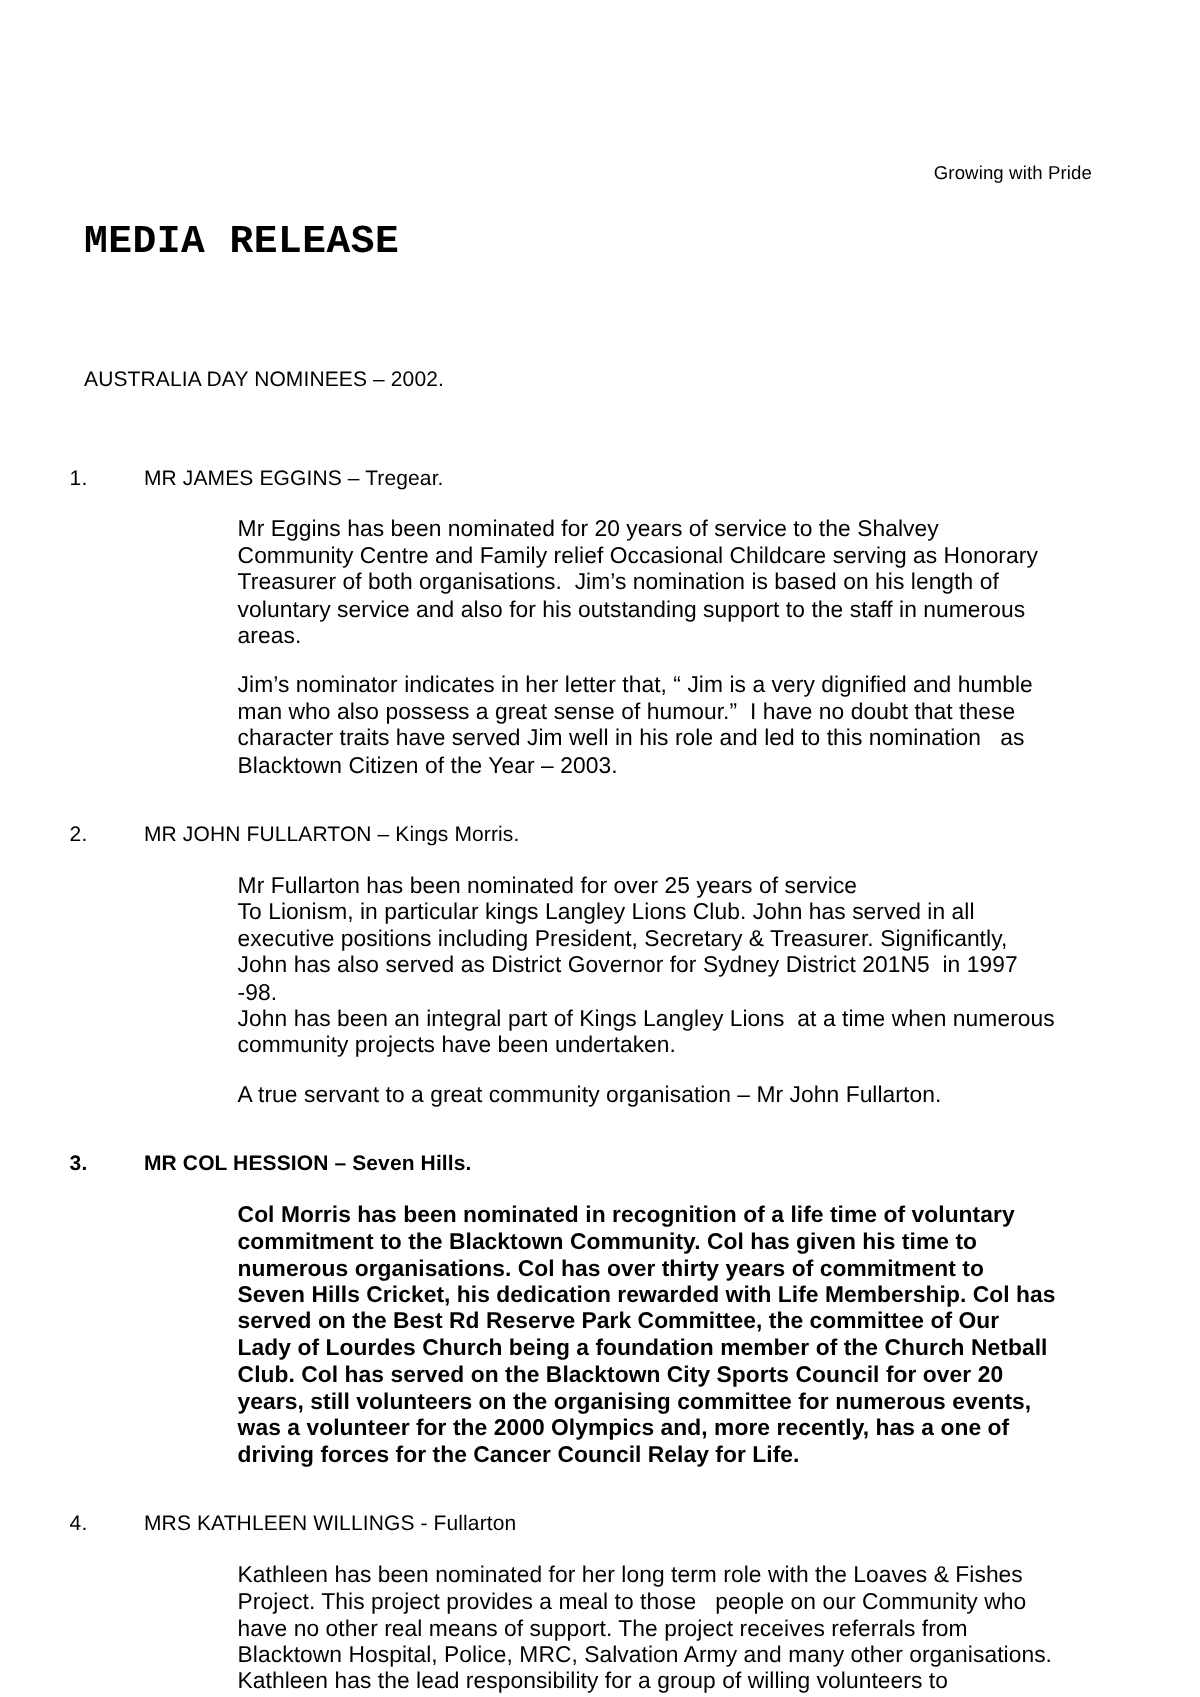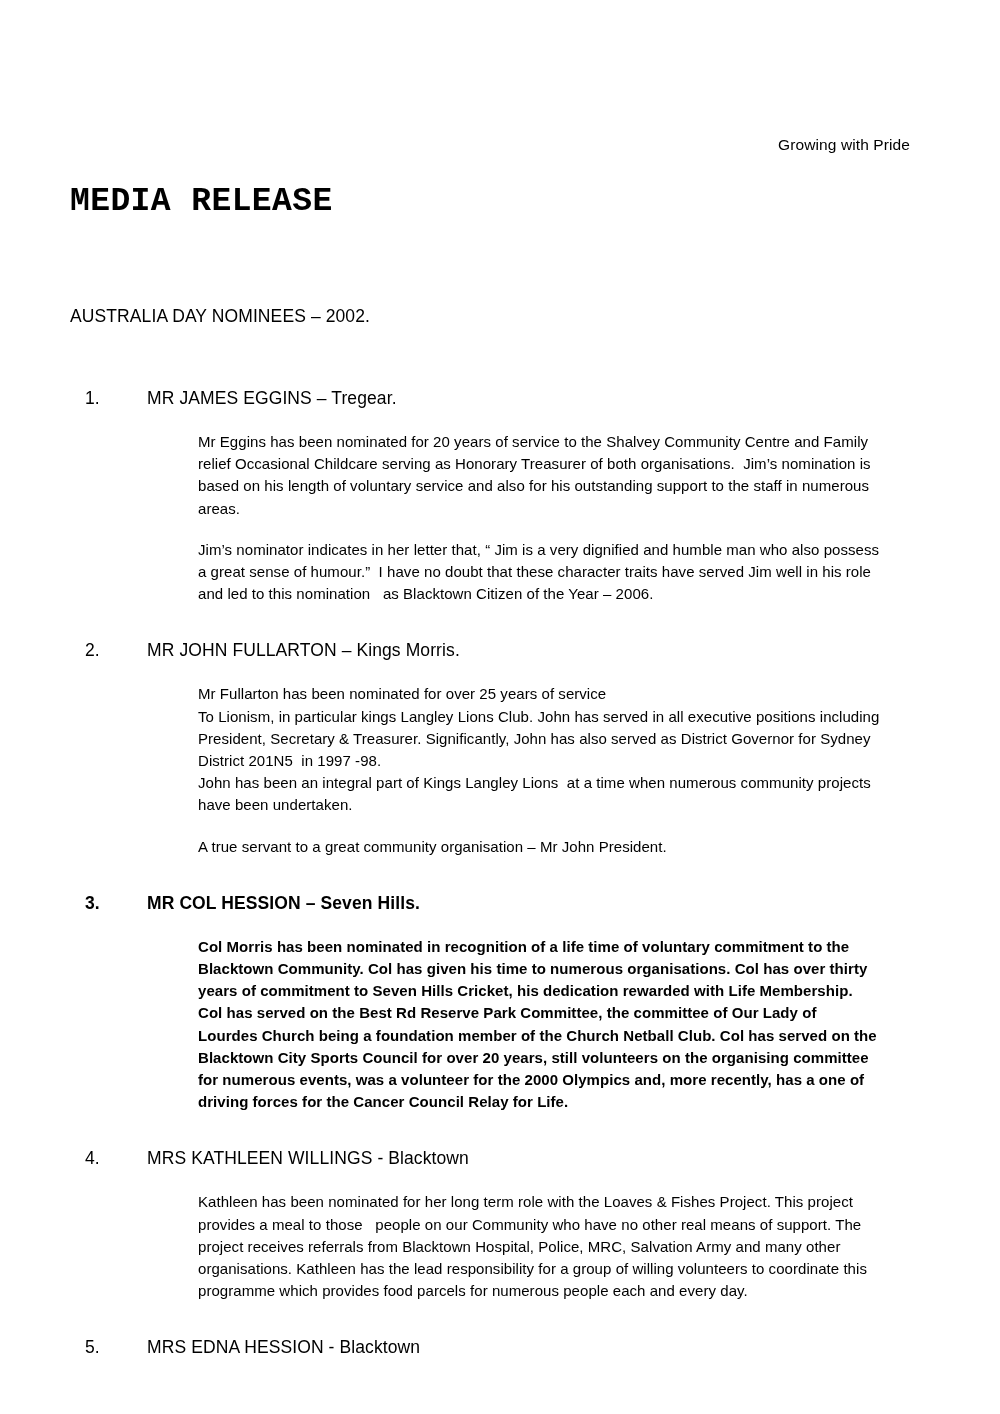--- a/index.html
+++ b/index.html
@@ -62,38 +62,38 @@
   }
   .nominee {
     position: relative;
     margin-bottom: 33px;
   }
   .nominee:last-child {
     margin-bottom: 0;
   }
   .nominee-heading {
     position: relative;
-    padding-left: 85px;
+    padding-left: 58px;
     font-size: 17.5px;
     line-height: 24px;
     letter-spacing: 0.1px;
     white-space: nowrap;
   }
   .nominee-number {
     display: inline-block;
     width: 62px;
   }
   .nominee-name {
     display: inline-block;
   }
   .nominee-body {
     margin-top: 21px;
     margin-left: 198px;
     margin-right: 120px;
-    font-size: 15px;
+    font-size: 19px;
     line-height: 22.2px;
     letter-spacing: 0.05px;
     white-space: pre-wrap;
   }
   .nominee-body + .nominee-body {
     margin-top: 19px;
   }
   .nominee.is-bold .nominee-heading,
   .nominee.is-bold .nominee-body {
     font-weight: bold;
@@ -110,43 +110,43 @@
 
   <div class="subtitle">AUSTRALIA DAY NOMINEES – 2002.</div>
 
   <div class="nominee-list">
 
     <div class="nominee">
       <div class="nominee-heading">
         <span class="nominee-number">1.</span><span class="nominee-name">MR JAMES EGGINS – Tregear.</span>
       </div>
       <p class="nominee-body">Mr Eggins has been nominated for 20 years of service to the Shalvey Community Centre and Family relief Occasional Childcare serving as Honorary Treasurer of both organisations.  Jim’s nomination is based on his length of voluntary service and also for his outstanding support to the staff in numerous areas.</p>
-      <p class="nominee-body">Jim’s nominator indicates in her letter that, “ Jim is a very dignified and humble man who also possess a great sense of humour.”  I have no doubt that these character traits have served Jim well in his role and led to this nomination   as Blacktown Citizen of the Year – 2006.</p>
+      <p class="nominee-body">Jim’s nominator indicates in her letter that, “ Jim is a very dignified and humble man who also possess a great sense of humour.”  I have no doubt that these character traits have served Jim well in his role and led to this nomination   as Blacktown Citizen of the Year – 2003.</p>
     </div>
 
     <div class="nominee">
       <div class="nominee-heading">
         <span class="nominee-number">2.</span><span class="nominee-name">MR JOHN FULLARTON – Kings Morris.</span>
       </div>
       <p class="nominee-body">Mr Fullarton has been nominated for over 25 years of service
 To Lionism, in particular kings Langley Lions Club. John has served in all executive positions including President, Secretary &amp; Treasurer. Significantly, John has also served as District Governor for Sydney District 201N5  in 1997 -98.
 John has been an integral part of Kings Langley Lions  at a time when numerous community projects have been undertaken.</p>
-      <p class="nominee-body">A true servant to a great community organisation – Mr John President.</p>
+      <p class="nominee-body">A true servant to a great community organisation – Mr John Fullarton.</p>
     </div>
 
     <div class="nominee is-bold">
       <div class="nominee-heading">
         <span class="nominee-number">3.</span><span class="nominee-name">MR COL HESSION – Seven Hills.</span>
       </div>
       <p class="nominee-body">Col Morris has been nominated in recognition of a life time of voluntary commitment to the Blacktown Community. Col has given his time to numerous organisations. Col has over thirty years of commitment to Seven Hills Cricket, his dedication rewarded with Life Membership. Col has served on the Best Rd Reserve Park Committee, the committee of Our Lady of Lourdes Church being a foundation member of the Church Netball Club. Col has served on the Blacktown City Sports Council for over 20 years, still volunteers on the organising committee for numerous events, was a volunteer for the 2000 Olympics and, more recently, has a one of driving forces for the Cancer Council Relay for Life.</p>
     </div>
 
     <div class="nominee">
       <div class="nominee-heading">
-        <span class="nominee-number">4.</span><span class="nominee-name">MRS KATHLEEN WILLINGS -  Blacktown</span>
+        <span class="nominee-number">4.</span><span class="nominee-name">MRS KATHLEEN WILLINGS -  Fullarton</span>
       </div>
       <p class="nominee-body">Kathleen has been nominated for her long term role with the Loaves &amp; Fishes Project. This project provides a meal to those   people on our Community who have no other real means of support. The project receives referrals from Blacktown Hospital, Police, MRC, Salvation Army and many other organisations. Kathleen has the lead responsibility for a group of willing volunteers to coordinate this programme which provides food parcels for numerous people each and every day.</p>
     </div>
 
     <div class="nominee no-body">
       <div class="nominee-heading">
         <span class="nominee-number">5.</span><span class="nominee-name">MRS EDNA HESSION -  Blacktown</span>
       </div>
     </div>
 

